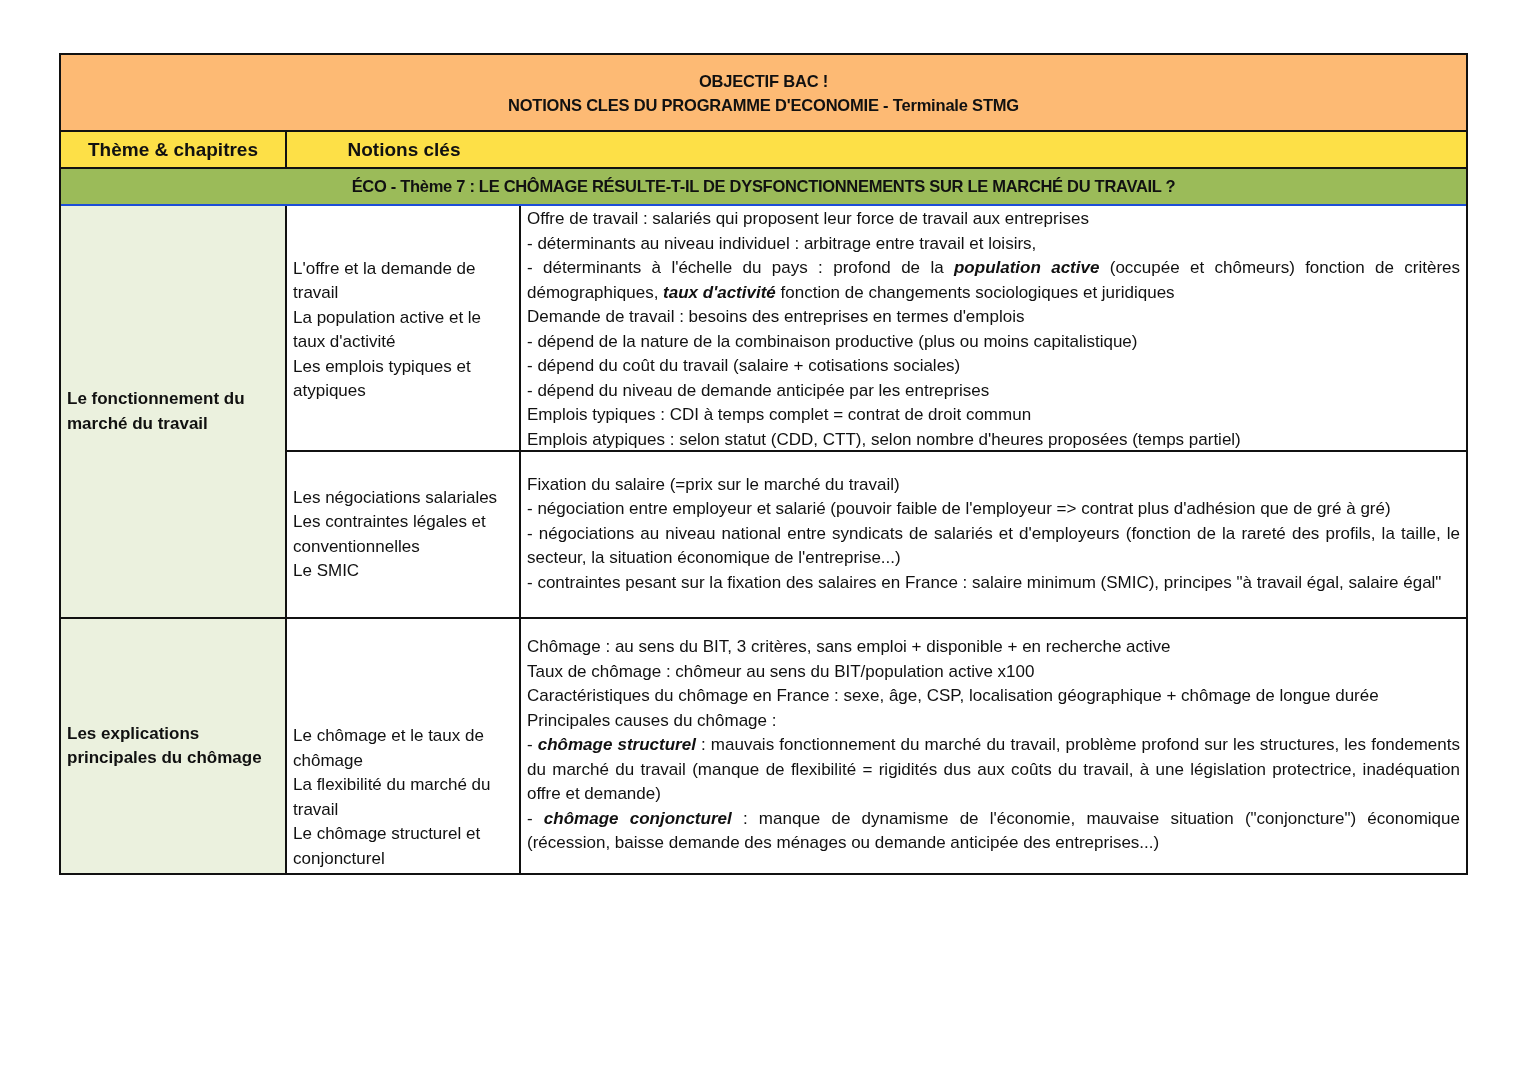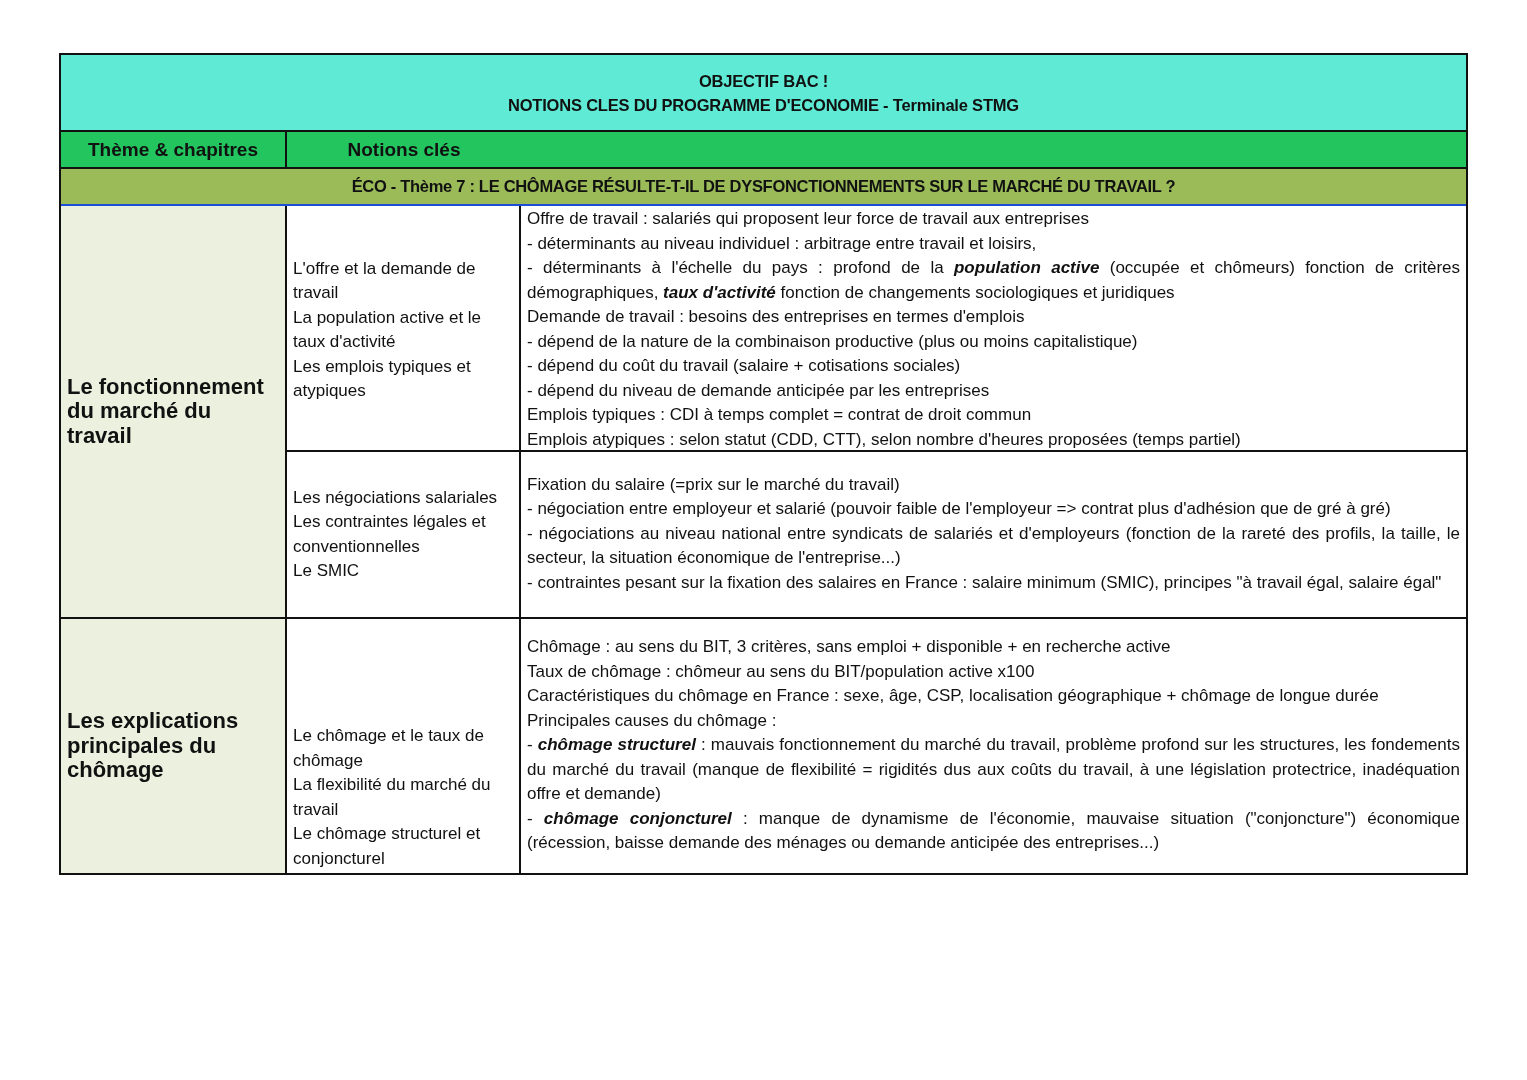--- a/index.html
+++ b/index.html
@@ -4,49 +4,49 @@
 <style>
   html, body { margin: 0; padding: 0; background: #ffffff; }
   body { width: 1527px; height: 1080px; position: relative; overflow: hidden; }
   .sheet {
     position: absolute; left: 59px; top: 53px; width: 1409px;
     border: 2px solid #111; box-sizing: border-box;
     font-family: "Liberation Sans", "DejaVu Sans", sans-serif;
     color: #111;
   }
   .title {
-    background: #5eead4; height: 75px; border-bottom: 2px solid #111;
+    background: #fdba74; height: 75px; border-bottom: 2px solid #111;
     display: flex; flex-direction: column; justify-content: center; align-items: center;
     font-weight: bold; font-size: 16.5px; line-height: 24px;
     font-family: "Liberation Sans Narrow", "Liberation Sans", sans-serif;
     letter-spacing: -0.2px;
   }
   .hdr {
     display: grid; grid-template-columns: 226px 234px 1fr;
-    background: #22c55e; height: 35px; border-bottom: 2px solid #111;
+    background: #fde047; height: 35px; border-bottom: 2px solid #111;
   }
   .hdr > div {
     display: flex; align-items: center; justify-content: center;
     font-weight: bold; font-size: 19px; border-right: 2px solid #111;
   }
   .hdr > div:last-child { border-right: none; }
   .theme {
     background: #9bbb59; height: 35px; border-bottom: 2px solid #1d4ed8;
     display: flex; align-items: center; justify-content: center;
     font-weight: bold; font-size: 16.5px; letter-spacing: -0.3px;
   }
   .section {
     display: grid; grid-template-columns: 226px 234px 1fr;
     border-bottom: 2px solid #111;
   }
   .section:last-child { border-bottom: none; }
   .chap {
     background: #ebf1de; border-right: 2px solid #111;
     display: flex; align-items: center; padding: 0 6px;
-    font-weight: bold; font-size: 22px; line-height: 24.5px;
+    font-weight: bold; font-size: 17px; line-height: 24.5px;
   }
   .subrows { grid-column: 2 / 4; display: flex; flex-direction: column; }
   .subrow { display: grid; grid-template-columns: 234px 1fr; }
   .subrow + .subrow { border-top: 2px solid #111; }
   .notions {
     border-right: 2px solid #111; padding: 0 6px;
     font-size: 17px; line-height: 24.5px;
     display: flex; flex-direction: column; justify-content: center;
   }
   .notions.spread { justify-content: flex-end; padding-top: 16px; padding-bottom: 2px; }

